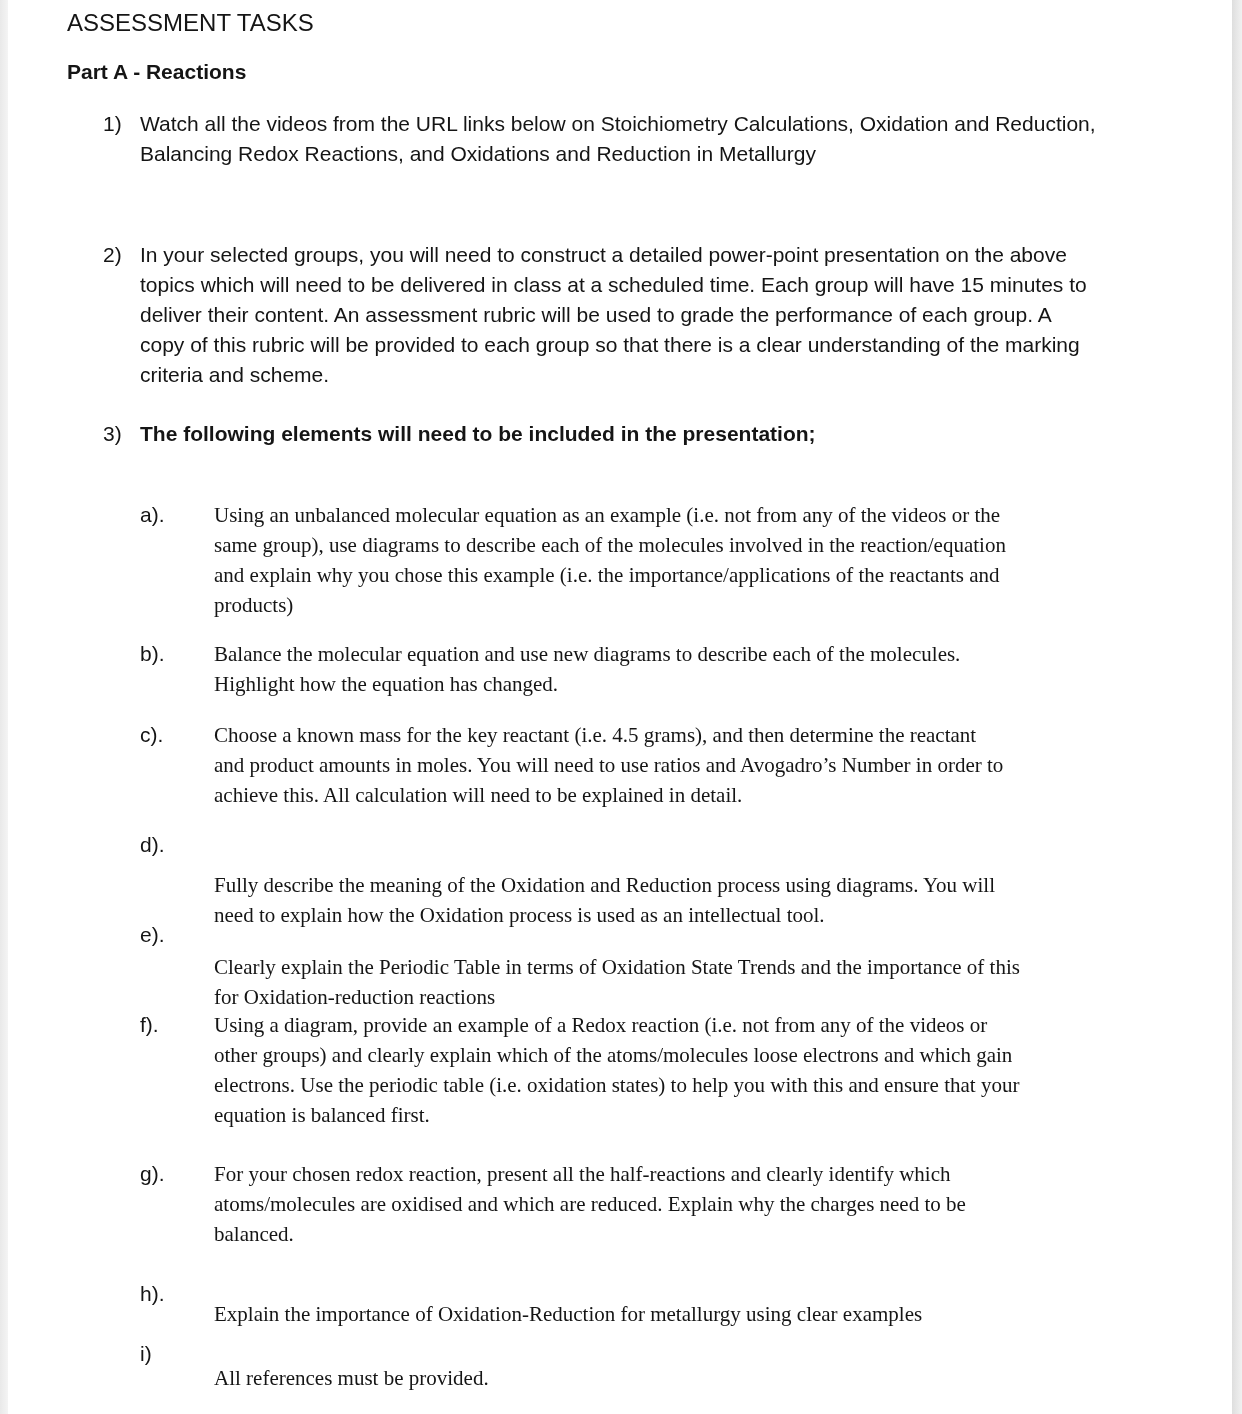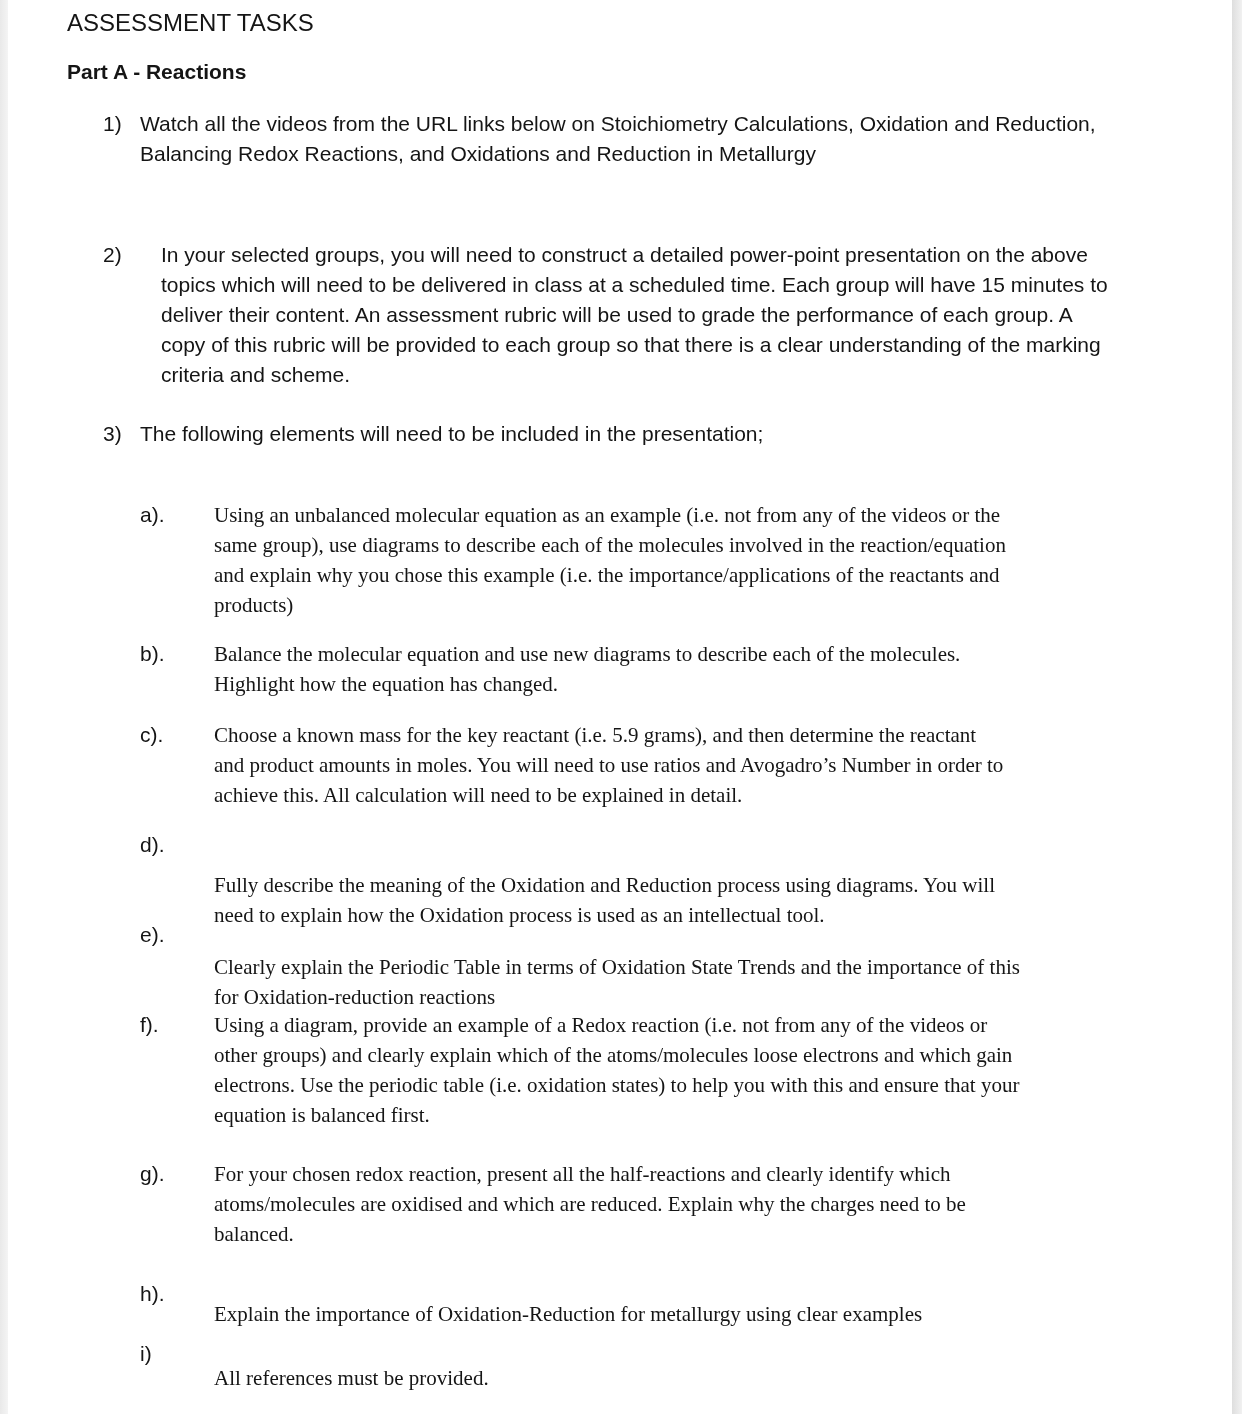--- a/index.html
+++ b/index.html
@@ -32,49 +32,49 @@
 <div class="h2">Part A - Reactions</div>
 
 <div class="para" style="top:109px;">
   <span class="num">1)</span>
   <span class="txt" style="width:1080px;">Watch all the videos from the URL links below on Stoichiometry Calculations, Oxidation and Reduction,
 Balancing Redox Reactions, and Oxidations and Reduction in Metallurgy</span>
 </div>
 
 <div class="para" style="top:240px;">
   <span class="num">2)</span>
-  <span class="txt" style="width:1080px;margin-left:21px;">In your selected groups, you will need to construct a detailed power-point presentation on the above
+  <span class="txt" style="width:1080px;">In your selected groups, you will need to construct a detailed power-point presentation on the above
 topics which will need to be delivered in class at a scheduled time. Each group will have 15 minutes to
 deliver their content. An assessment rubric will be used to grade the performance of each group. A
 copy of this rubric will be provided to each group so that there is a clear understanding of the marking
 criteria and scheme.</span>
 </div>
 
 <div class="para" style="top:419px;">
   <span class="num">3)</span>
-  <span class="txt" style="width:1080px;">The following elements will need to be included in the presentation;</span>
+  <span class="txt" style="width:1080px;font-weight:bold;">The following elements will need to be included in the presentation;</span>
 </div>
 
 <div class="para" style="top:500px;">
   <span class="sub-label">a).</span>
   <span class="sub-text" style="width:1010px;">Using an unbalanced molecular equation as an example (i.e. not from any of the videos or the
 same group), use diagrams to describe each of the molecules involved in the reaction/equation
 and explain why you chose this example (i.e. the importance/applications of the reactants and
 products)</span>
 </div>
 
 <div class="para" style="top:639px;">
   <span class="sub-label">b).</span>
   <span class="sub-text" style="width:1010px;">Balance the molecular equation and use new diagrams to describe each of the molecules.
 Highlight how the equation has changed.</span>
 </div>
 
 <div class="para" style="top:720px;">
   <span class="sub-label">c).</span>
-  <span class="sub-text" style="width:1010px;">Choose a known mass for the key reactant (i.e. 5.9 grams), and then determine the reactant
+  <span class="sub-text" style="width:1010px;">Choose a known mass for the key reactant (i.e. 4.5 grams), and then determine the reactant
 and product amounts in moles. You will need to use ratios and Avogadro’s Number in order to
 achieve this. All calculation will need to be explained in detail.</span>
 </div>
 
 <div class="para" style="top:830px;">
   <span class="sub-label">d).</span>
   <span class="sub-text" style="width:1010px;margin-top:40px;">Fully describe the meaning of the Oxidation and Reduction process using diagrams. You will
 need to explain how the Oxidation process is used as an intellectual tool.</span>
 </div>
 

